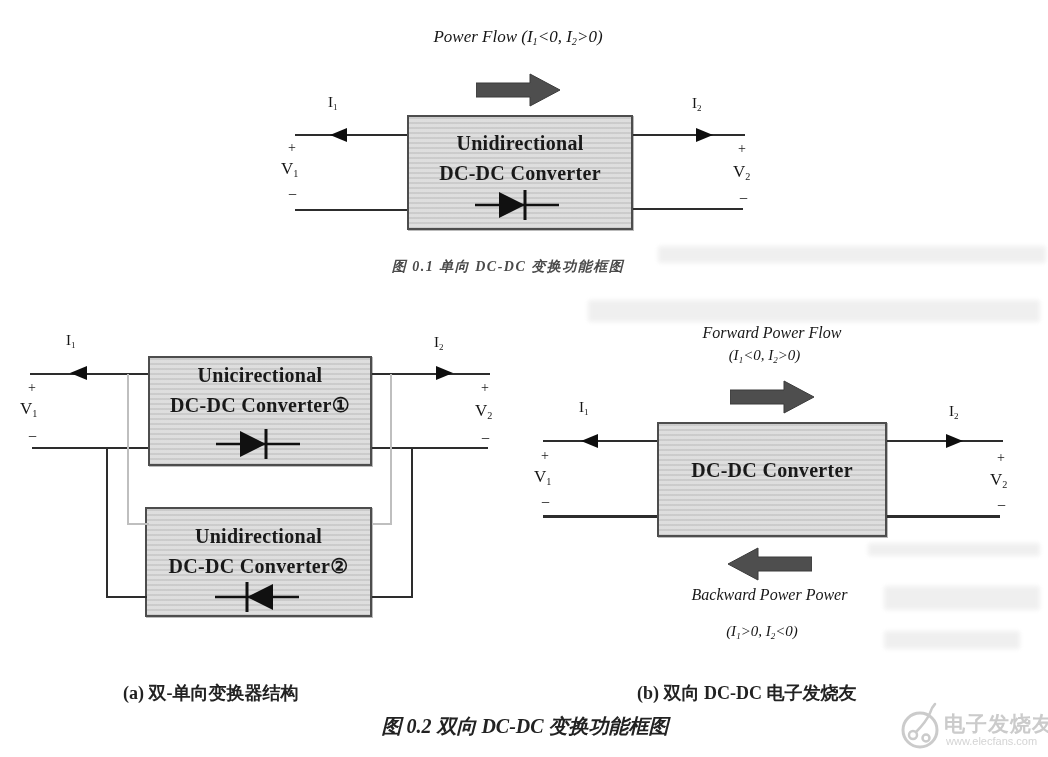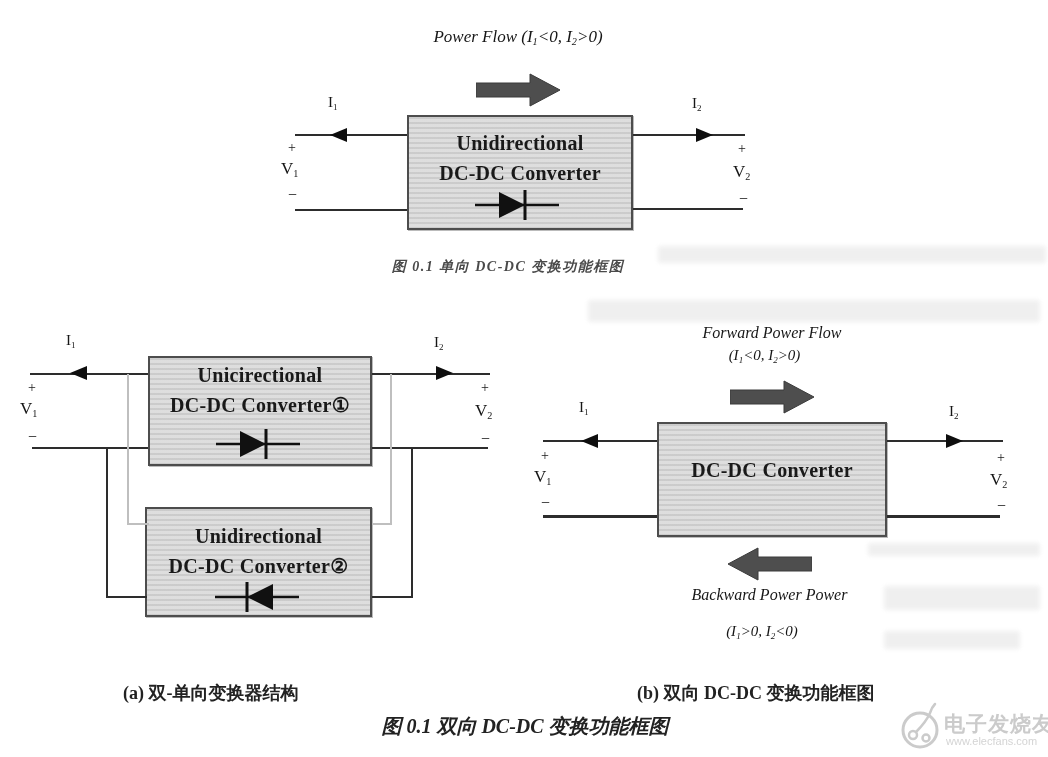--- a/index.html
+++ b/index.html
@@ -144,24 +144,24 @@
     <span class="lbl" style="left:990px;top:471px;font-size:17px;"><span>V</span><span class="sub">2</span></span>
     <span class="lbl" style="left:997px;top:497px;font-size:16px;">−</span>
 
     <svg class="icon" style="left:726px;top:546px;" width="86" height="36">
       <polygon points="86,11 32,11 32,2 2,18 32,34 32,25 86,25" fill="#4e4e4e" stroke="#3a3a3a" stroke-width="1"></polygon>
     </svg>
 
     <span class="lbl ctr" style="left:662px;top:586px;width:215px;font-size:16px;">Backward Power Power</span>
     <span class="lbl ctr" style="left:662px;top:611px;width:200px;font-size:15px;margin-top:12px;"><span>(I</span><span class="sub">1</span><span>&gt;0, I</span><span class="sub">2</span><span>&lt;0)</span></span>
 
-    <span class="cap" style="left:637px;top:681px;font-size:18px;">(b) 双向 DC-DC 变换功能框图</span>
+    <span class="cap" style="left:637px;top:681px;font-size:18px;">(b) 双向 DC-DC 电子发烧友</span>
   </div>
 
-  <span class="cap ctr" style="left:329px;top:713px;width:392px;font-size:20px;font-weight:700;">图 0.1 双向 DC-DC 变换功能框图</span>
+  <span class="cap ctr" style="left:329px;top:713px;width:392px;font-size:20px;font-weight:700;">图 0.2 双向 DC-DC 变换功能框图</span>
 
   <div class="bleed" style="left:658px;top:246px;width:388px;height:17px;"></div>
   <div class="bleed" style="left:588px;top:300px;width:452px;height:22px;"></div>
   <div class="bleed" style="left:868px;top:543px;width:172px;height:13px;"></div>
   <div class="bleed" style="left:884px;top:586px;width:156px;height:24px;"></div>
   <div class="bleed" style="left:884px;top:631px;width:136px;height:18px;"></div>
 
   <div>
     <svg class="icon" style="left:893px;top:698px;" width="54" height="56" viewBox="0 0 54 56">
       <circle cx="27" cy="32" r="17" fill="none" stroke="#cbcbcb" stroke-width="3"></circle>

